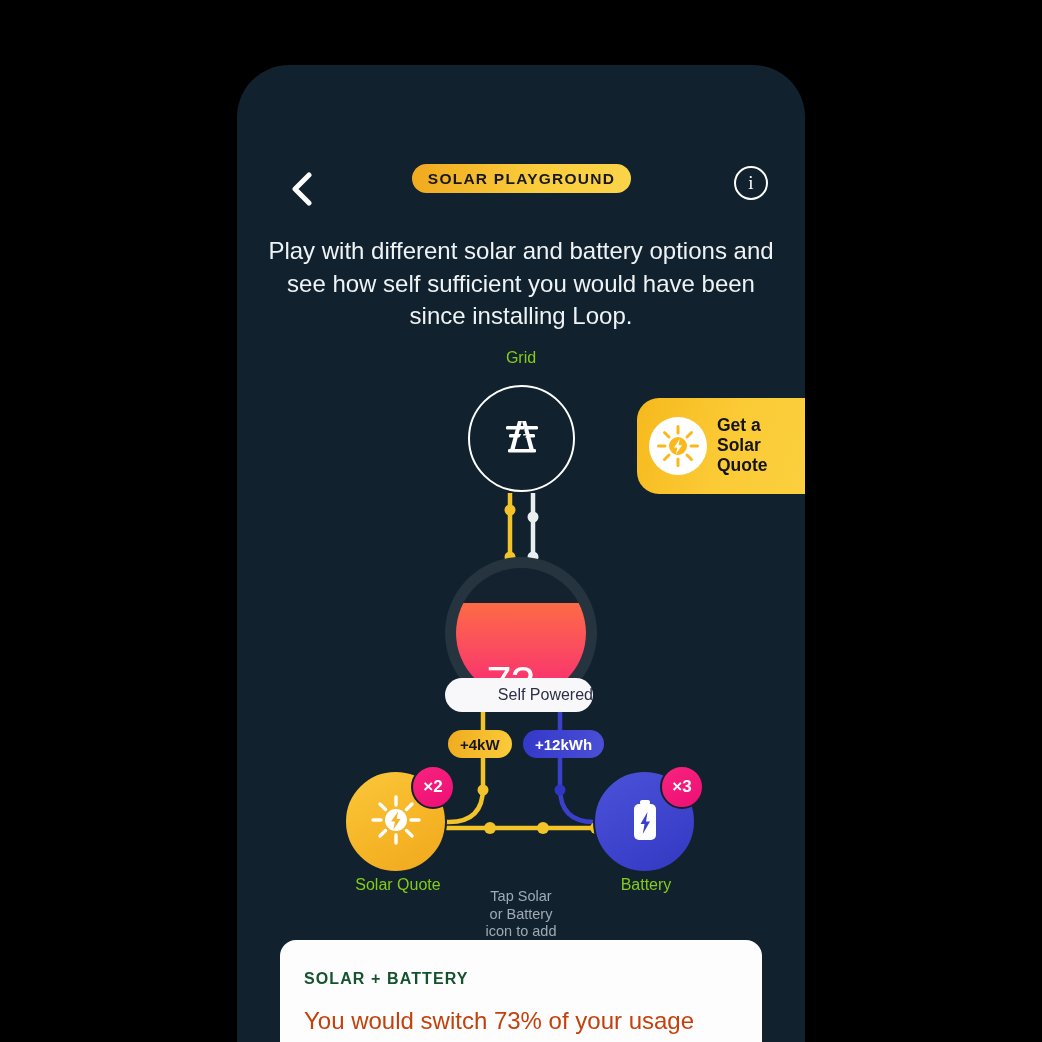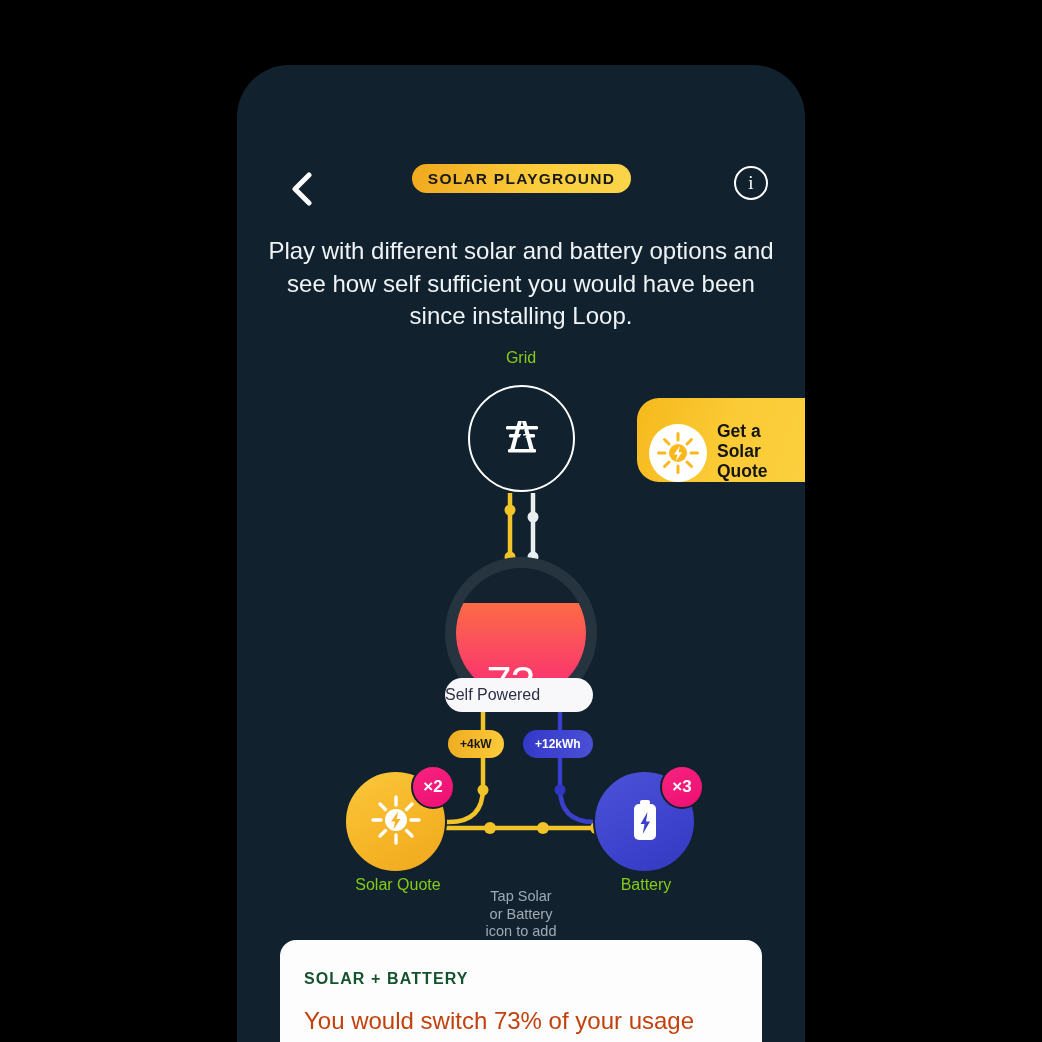--- a/index.html
+++ b/index.html
@@ -103,28 +103,28 @@
     align-items:flex-end; justify-content:center;
     color:#fff;
   }
   #dial-num { font-size:45px; font-weight:400; letter-spacing:-1px; }
   #dial-pct { font-size:20px; margin-left:3px; margin-top:12px; }
 
   #self-pill {
     position:absolute; left:208px; top:613px;
     width:148px; height:34px;
     background:#f8f8fa; border-radius:17px;
-    display:flex; align-items:center; justify-content:flex-start;
+    display:flex; align-items:center; justify-content:flex-end;
     color:#2c2f46; font-size:16px;
   }
 
   .val-pill {
     position:absolute; height:28px; border-radius:14px;
     display:flex; align-items:center; justify-content:center;
-    font-size:12px; font-weight:bold; padding:0 12px;
+    font-size:15px; font-weight:bold; padding:0 12px;
     white-space:nowrap;
   }
   #pill-solar {
     left:211px; top:665px;
     background:linear-gradient(100deg,#f0ab20 0%,#fbcc3b 100%);
     color:#181818;
   }
   #pill-batt {
     left:286px; top:665px;
     background:linear-gradient(100deg,#3338c9 0%,#4b50d6 100%);
@@ -154,24 +154,24 @@
     border:2.5px solid #11212d;
     display:flex; align-items:center; justify-content:center;
     color:#fff; font-size:17px; font-weight:bold;
   }
   #solar-badge { left:174px; top:700px; }
   #battery-badge { left:423px; top:700px; }
 
   
   #quote-badge {
     position:absolute; left:400px; top:333px;
-    width:168px; height:84px;
+    width:168px; height:96px;
     background:linear-gradient(110deg,#f6b91c 0%,#fbcb36 55%,#fbcf3e 100%);
     border-radius:22px 0 0 22px;
-    display:flex; align-items:flex-end;
+    display:flex; align-items:center;
     cursor:pointer;
   }
   #quote-sun {
     width:58px; height:58px; border-radius:50%;
     background:#fff; margin-left:12px;
     display:flex; align-items:center; justify-content:center;
     flex:0 0 auto;
   }
   #quote-text {
     margin-left:10px; color:#141414;

